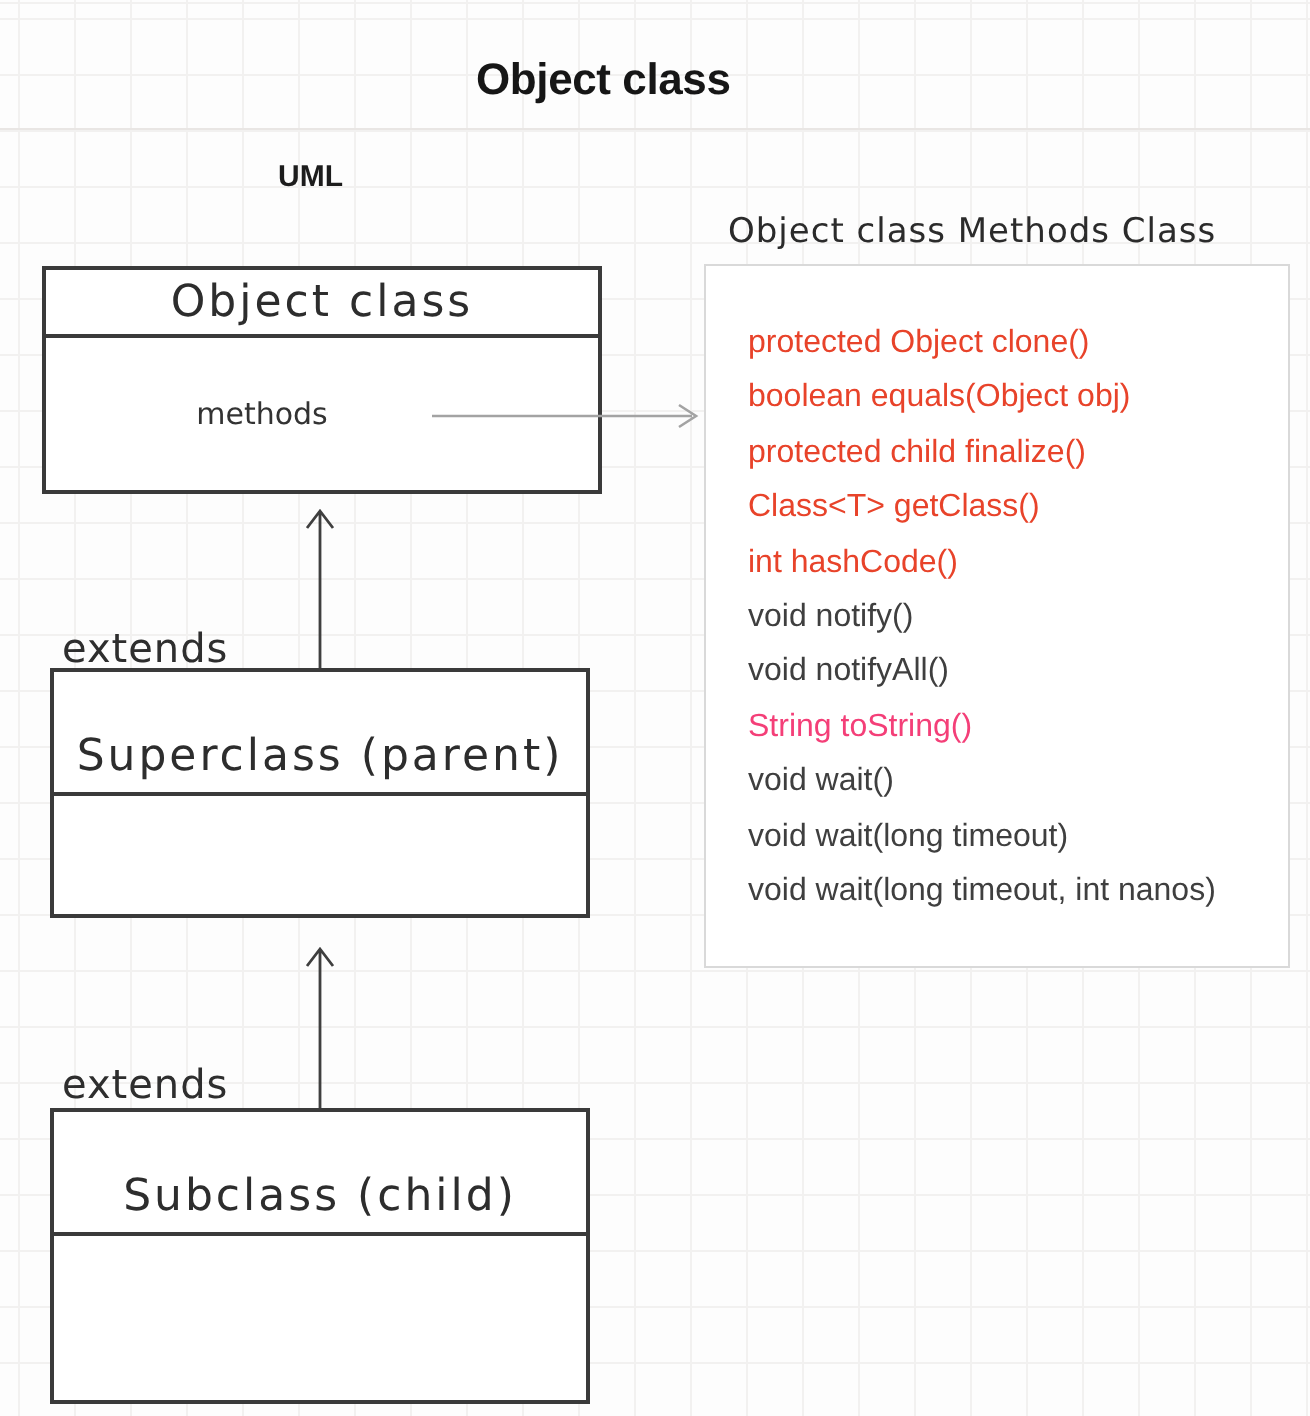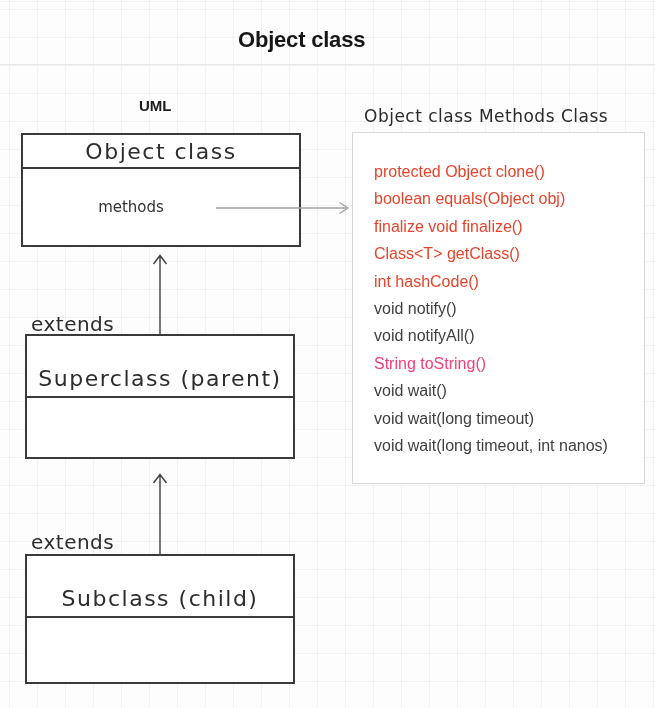--- a/index.html
+++ b/index.html
@@ -15,38 +15,38 @@
       repeating-linear-gradient(to right, #f2f1f0 0 1px, transparent 1px 28px),
       repeating-linear-gradient(to bottom, #f2f1f0 0 1px, transparent 1px 28px);
     background-position:9px 9px;
   }
   .header-rule{position:absolute;left:0;top:64px;width:655px;height:1px;background:#e9e6e4;}
 
   .page-title{
     position:absolute;left:238px;top:27px;
     font-size:22px;font-weight:600;color:#161616;letter-spacing:-0.2px;white-space:nowrap;
   }
-  .uml-label{position:absolute;left:139px;top:97px;font-size:15px;font-weight:bold;color:#1c1c1c;}
+  .uml-label{position:absolute;left:139px;top:80px;font-size:15px;font-weight:bold;color:#1c1c1c;}
 
   .uml-box{
     position:absolute;background:#ffffff;
     border:2px solid var(--box-border,#3a3a3a);box-sizing:border-box;
     display:flex;flex-direction:column;
   }
   .box-header{
     border-bottom:2px solid var(--box-border,#3a3a3a);
     display:flex;align-items:center;justify-content:center;
     font-family:"DejaVu Sans",sans-serif;font-size:22px;letter-spacing:1.5px;
     color:#2d2d2d;white-space:nowrap;
   }
   .box-body{flex:1;display:flex;align-items:center;justify-content:center;text-align:center;}
   #object-box{left:21px;top:133px;width:280px;height:114px;}
   #object-box .box-header{height:32px;flex:0 0 32px;}
   #superclass-box{left:25px;top:334px;width:270px;height:125px;}
-  #subclass-box{left:25px;top:554px;width:270px;height:130px;}
+  #subclass-box{left:25px;top:554px;width:270px;height:148px;}
   #superclass-box .box-header,#subclass-box .box-header{height:35px;flex:0 0 35px;margin-top:25px;}
 
   .methods-word{
     font-family:"DejaVu Sans",sans-serif;font-size:15px;color:#333333;margin-right:60px;
   }
 
   .extends-label{
     position:absolute;font-family:"DejaVu Sans",sans-serif;font-size:20px;
     letter-spacing:0.5px;color:#2e2e2e;
   }
@@ -95,21 +95,21 @@
   <svg class="arrow" id="right-arrow" width="136" height="16">
     <path d="M0 8 H130 M123.5 2.5 L132 8 L123.5 13.5" fill="none" stroke="#a3a3a3" stroke-width="1.3"></path>
   </svg>
 
   <div class="panel-title">Object class Methods Class</div>
   <div class="methods-panel">
     <div class="methods-list">
 
     <div class="method-line" data-color="red">protected Object clone()</div>
         <div class="method-line" data-color="red">boolean equals(Object obj)</div>
-        <div class="method-line" data-color="red">finalize void finalize()</div>
+        <div class="method-line" data-color="red">protected child finalize()</div>
         <div class="method-line" data-color="red">Class&lt;T&gt; getClass()</div>
         <div class="method-line" data-color="red">int hashCode()</div>
         <div class="method-line" data-color="dark">void notify()</div>
         <div class="method-line" data-color="dark">void notifyAll()</div>
         <div class="method-line" data-color="pink">String toString()</div>
         <div class="method-line" data-color="dark">void wait()</div>
         <div class="method-line" data-color="dark">void wait(long timeout)</div>
         <div class="method-line" data-color="dark">void wait(long timeout, int nanos)</div>
       </div>
   </div>

